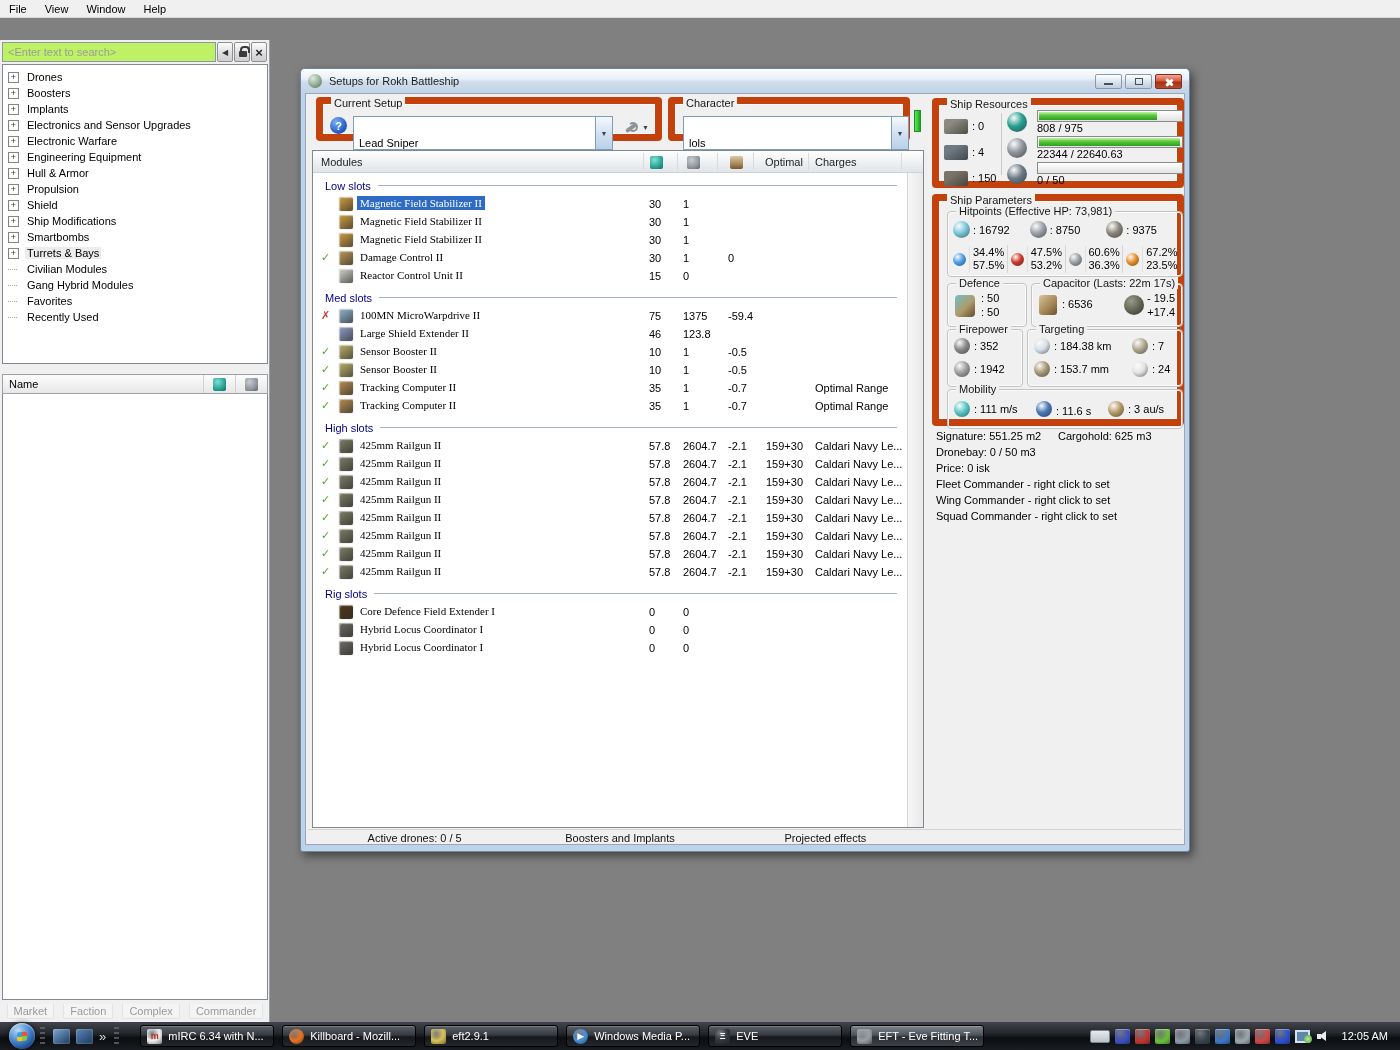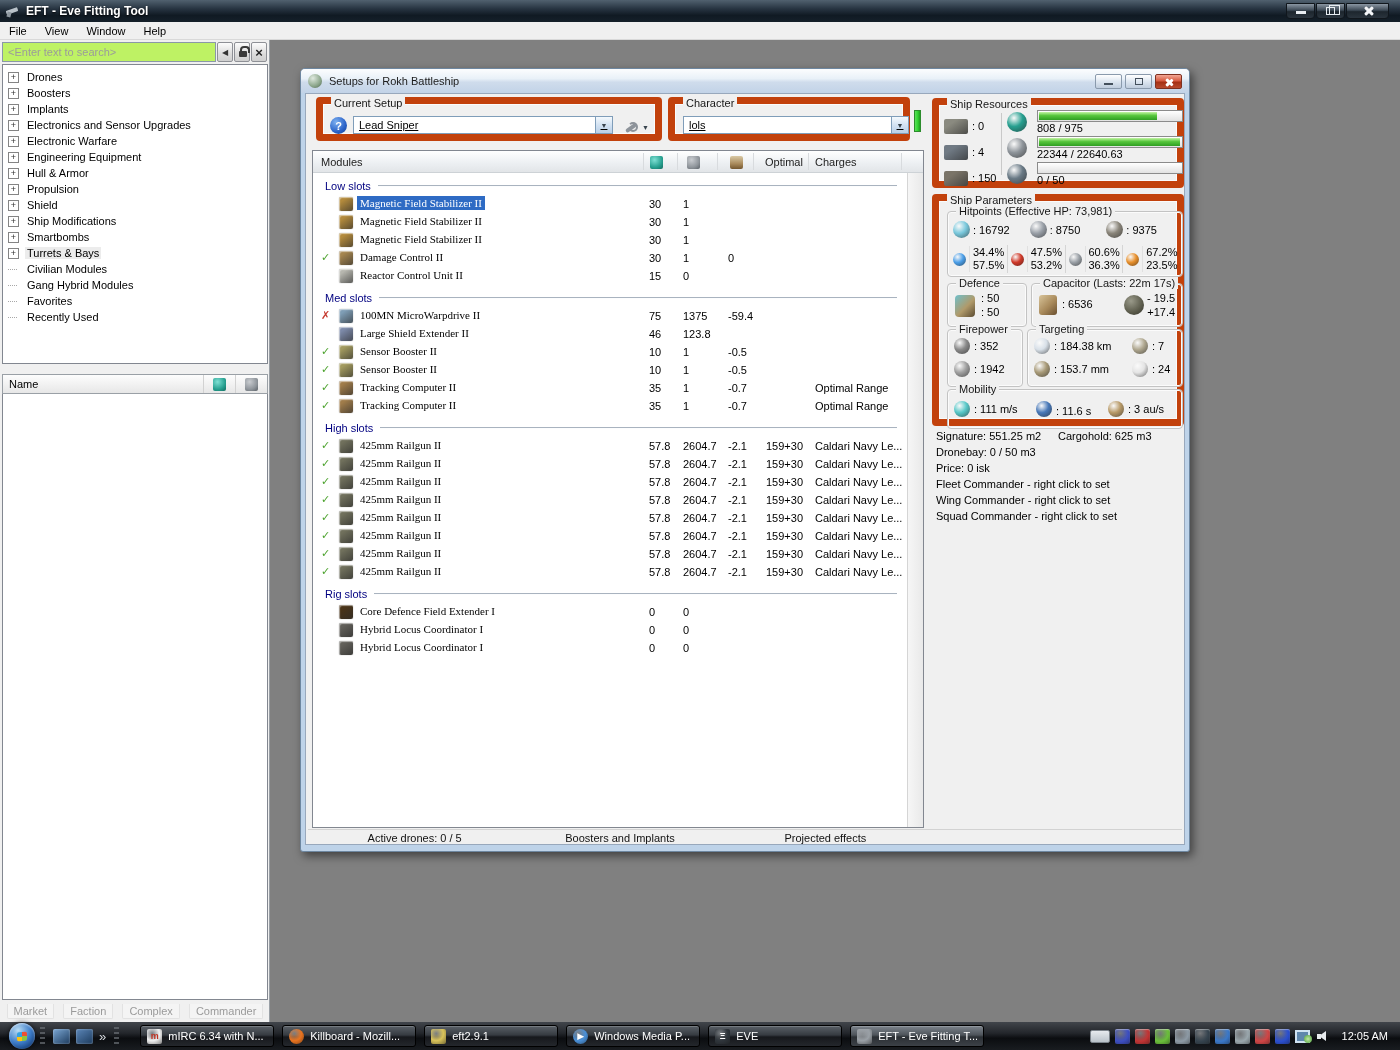--- a/index.html
+++ b/index.html
@@ -70,21 +70,21 @@
   .cmax{position:absolute;left:9px;top:3px;width:8px;height:7px;border:1px solid #44505c;}
   .cx::before,.cx::after{content:"";position:absolute;left:12px;top:3px;width:2.5px;height:9px;background:#fff;border-radius:1px;}
   .cx::before{transform:rotate(45deg);} .cx::after{transform:rotate(-45deg);}
   .child-body{position:absolute;left:4px;right:4px;top:24px;bottom:6px;background:#f0f0f0;border:1px solid #98a8bc;}
 
   
   .gbox{position:absolute;border:7px solid #c2410c;border-radius:4px;box-shadow:inset 0 0 0 1px #fbfbfb;}
   .glabel{position:absolute;top:-7px;left:8px;background:#f0f0f0;padding:0 3px;color:#161616;white-space:nowrap;}
 
   .help-icon{position:absolute;left:7px;top:13px;width:17px;height:17px;border-radius:50%;background:radial-gradient(circle at 35% 30%,#7db0f0,#2a62c8 60%,#123e8e);color:#fff;font-weight:bold;font-size:11px;display:flex;align-items:center;justify-content:center;}
-  .combo{position:absolute;height:18px;background:#fff;border:1px solid #7f9db9;display:flex;align-items:center;text-decoration:underline;}
+  .combo{position:absolute;height:34px;background:#fff;border:1px solid #7f9db9;display:flex;align-items:flex-end;}
   .combo .ctext{flex:1;padding:0 5px;white-space:nowrap;overflow:hidden;}
   .carrow{width:17px;height:100%;border-left:1px solid #7f9db9;background:linear-gradient(#f4f9fd,#d3e2f2 50%,#bad0e8);display:flex;align-items:center;justify-content:center;font-size:7px;color:#39444e;}
   .tool-btn{position:absolute;left:300px;top:14px;width:34px;height:18px;display:flex;align-items:center;gap:4px;}
   .wrench{width:15px;height:15px;position:relative;}
   .wrench::before{content:"";position:absolute;left:2px;top:6px;width:12px;height:4px;background:#8d939a;transform:rotate(-35deg);border-radius:2px;}
   .wrench::after{content:"";position:absolute;right:0;top:2px;width:6px;height:6px;border:2px solid #8d939a;border-radius:50%;border-left-color:transparent;}
   .tool-caret{font-size:7px;color:#39444e;}
   .char-status{position:absolute;left:608px;top:16px;width:7px;height:22px;background:linear-gradient(90deg,#5ae05a,var(--character_status) 50%,#1f9e1f);border:1px solid #2c8c2c;}
 
   
@@ -177,35 +177,20 @@
   .net-icon::after{content:"";position:absolute;right:0;bottom:0;width:8px;height:8px;border-radius:50%;background:radial-gradient(#bfe8a0,#4e9e3e);}
   .vol-icon{width:14px;height:13px;position:relative;}
   .vol-icon::before{content:"";position:absolute;left:0;top:4px;width:4px;height:5px;background:#e8ecef;}
   .vol-icon::after{content:"";position:absolute;left:2px;top:1px;border-top:5.5px solid transparent;border-bottom:5.5px solid transparent;border-right:7px solid #e8ecef;}
   .clock{color:#fff;margin-left:6px;white-space:nowrap;}
 </style>
 </head>
 <body>
 
 <div class="app">
-  <div class="titlebar">
-    <span class="app-icon"></span>
-    <span class="title-text">EFT - Eve Fitting Tool</span>
-    <div class="win-btns">
-      <div class="wbtn">
-          <span class="min-glyph"></span>
-        </div>
-      <div class="wbtn">
-          <span class="max-glyph"></span>
-        </div>
-      <div class="wbtn close">
-          <span class="x-glyph"></span>
-        </div>
-    </div>
-  </div>
   <div class="menubar">
       <div class="menu-item">File</div>
       <div class="menu-item">View</div>
       <div class="menu-item">Window</div>
       <div class="menu-item">Help</div>
     </div>
 
   <div class="client">
 
     <div class="left-panel">

